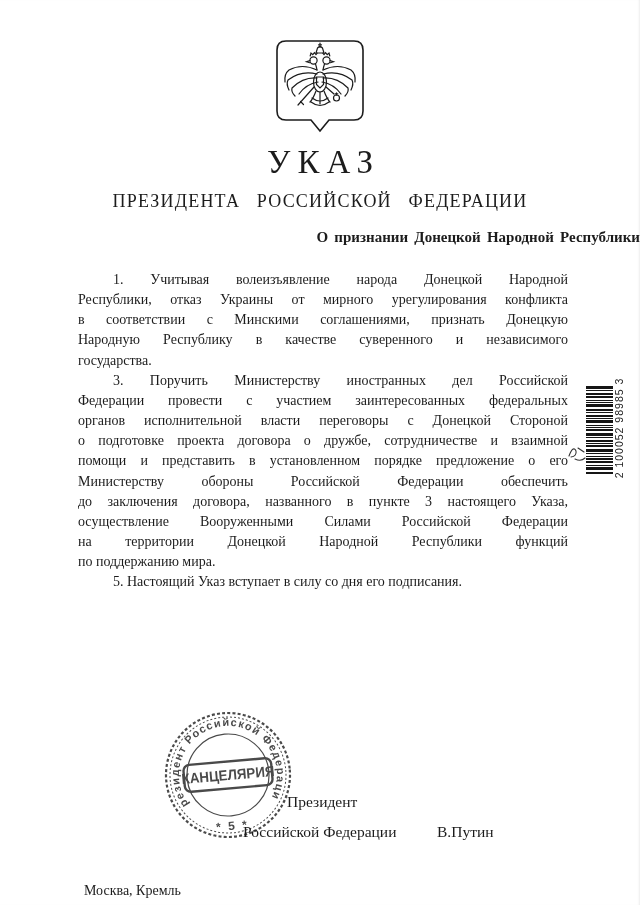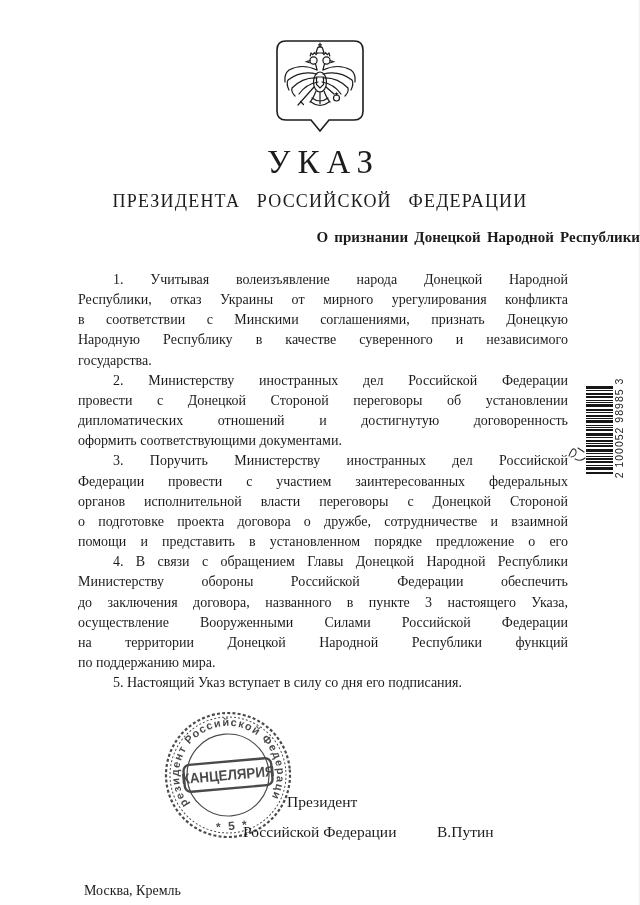--- a/index.html
+++ b/index.html
@@ -92,34 +92,27 @@
 
   <div class="body">
       <div>
         <div class="line first">1. Учитывая волеизъявление народа Донецкой Народной</div>
         <div class="line">Республики, отказ Украины от мирного урегулирования конфликта</div>
         <div class="line">в соответствии с Минскими соглашениями, признать Донецкую</div>
         <div class="line">Народную Республику в качестве суверенного и независимого</div>
         <div class="line last">государства.</div>
       </div>
       <div>
-        <div class="line first">2. Министерству иностранных дел Российской Федерации</div>
-        <div class="line">провести с Донецкой Стороной переговоры об установлении</div>
-        <div class="line">дипломатических отношений и достигнутую договоренность</div>
-        <div class="line last">оформить соответствующими документами.</div>
-      </div>
-      <div>
         <div class="line first">3. Поручить Министерству иностранных дел Российской</div>
         <div class="line">Федерации провести с участием заинтересованных федеральных</div>
         <div class="line">органов исполнительной власти переговоры с Донецкой Стороной</div>
         <div class="line">о подготовке проекта договора о дружбе, сотрудничестве и взаимной</div>
         <div class="line">помощи и представить в установленном порядке предложение о его</div>
       </div>
       <div>
-        <div class="line first">4. В связи с обращением Главы Донецкой Народной Республики</div>
         <div class="line">Министерству обороны Российской Федерации обеспечить</div>
         <div class="line">до заключения договора, названного в пункте 3 настоящего Указа,</div>
         <div class="line">осуществление Вооруженными Силами Российской Федерации</div>
         <div class="line">на территории Донецкой Народной Республики функций</div>
         <div class="line last">по поддержанию мира.</div>
       </div>
       <div>
         <div class="line first last">5. Настоящий Указ вступает в силу со дня его подписания.</div>
       </div>
     </div>

